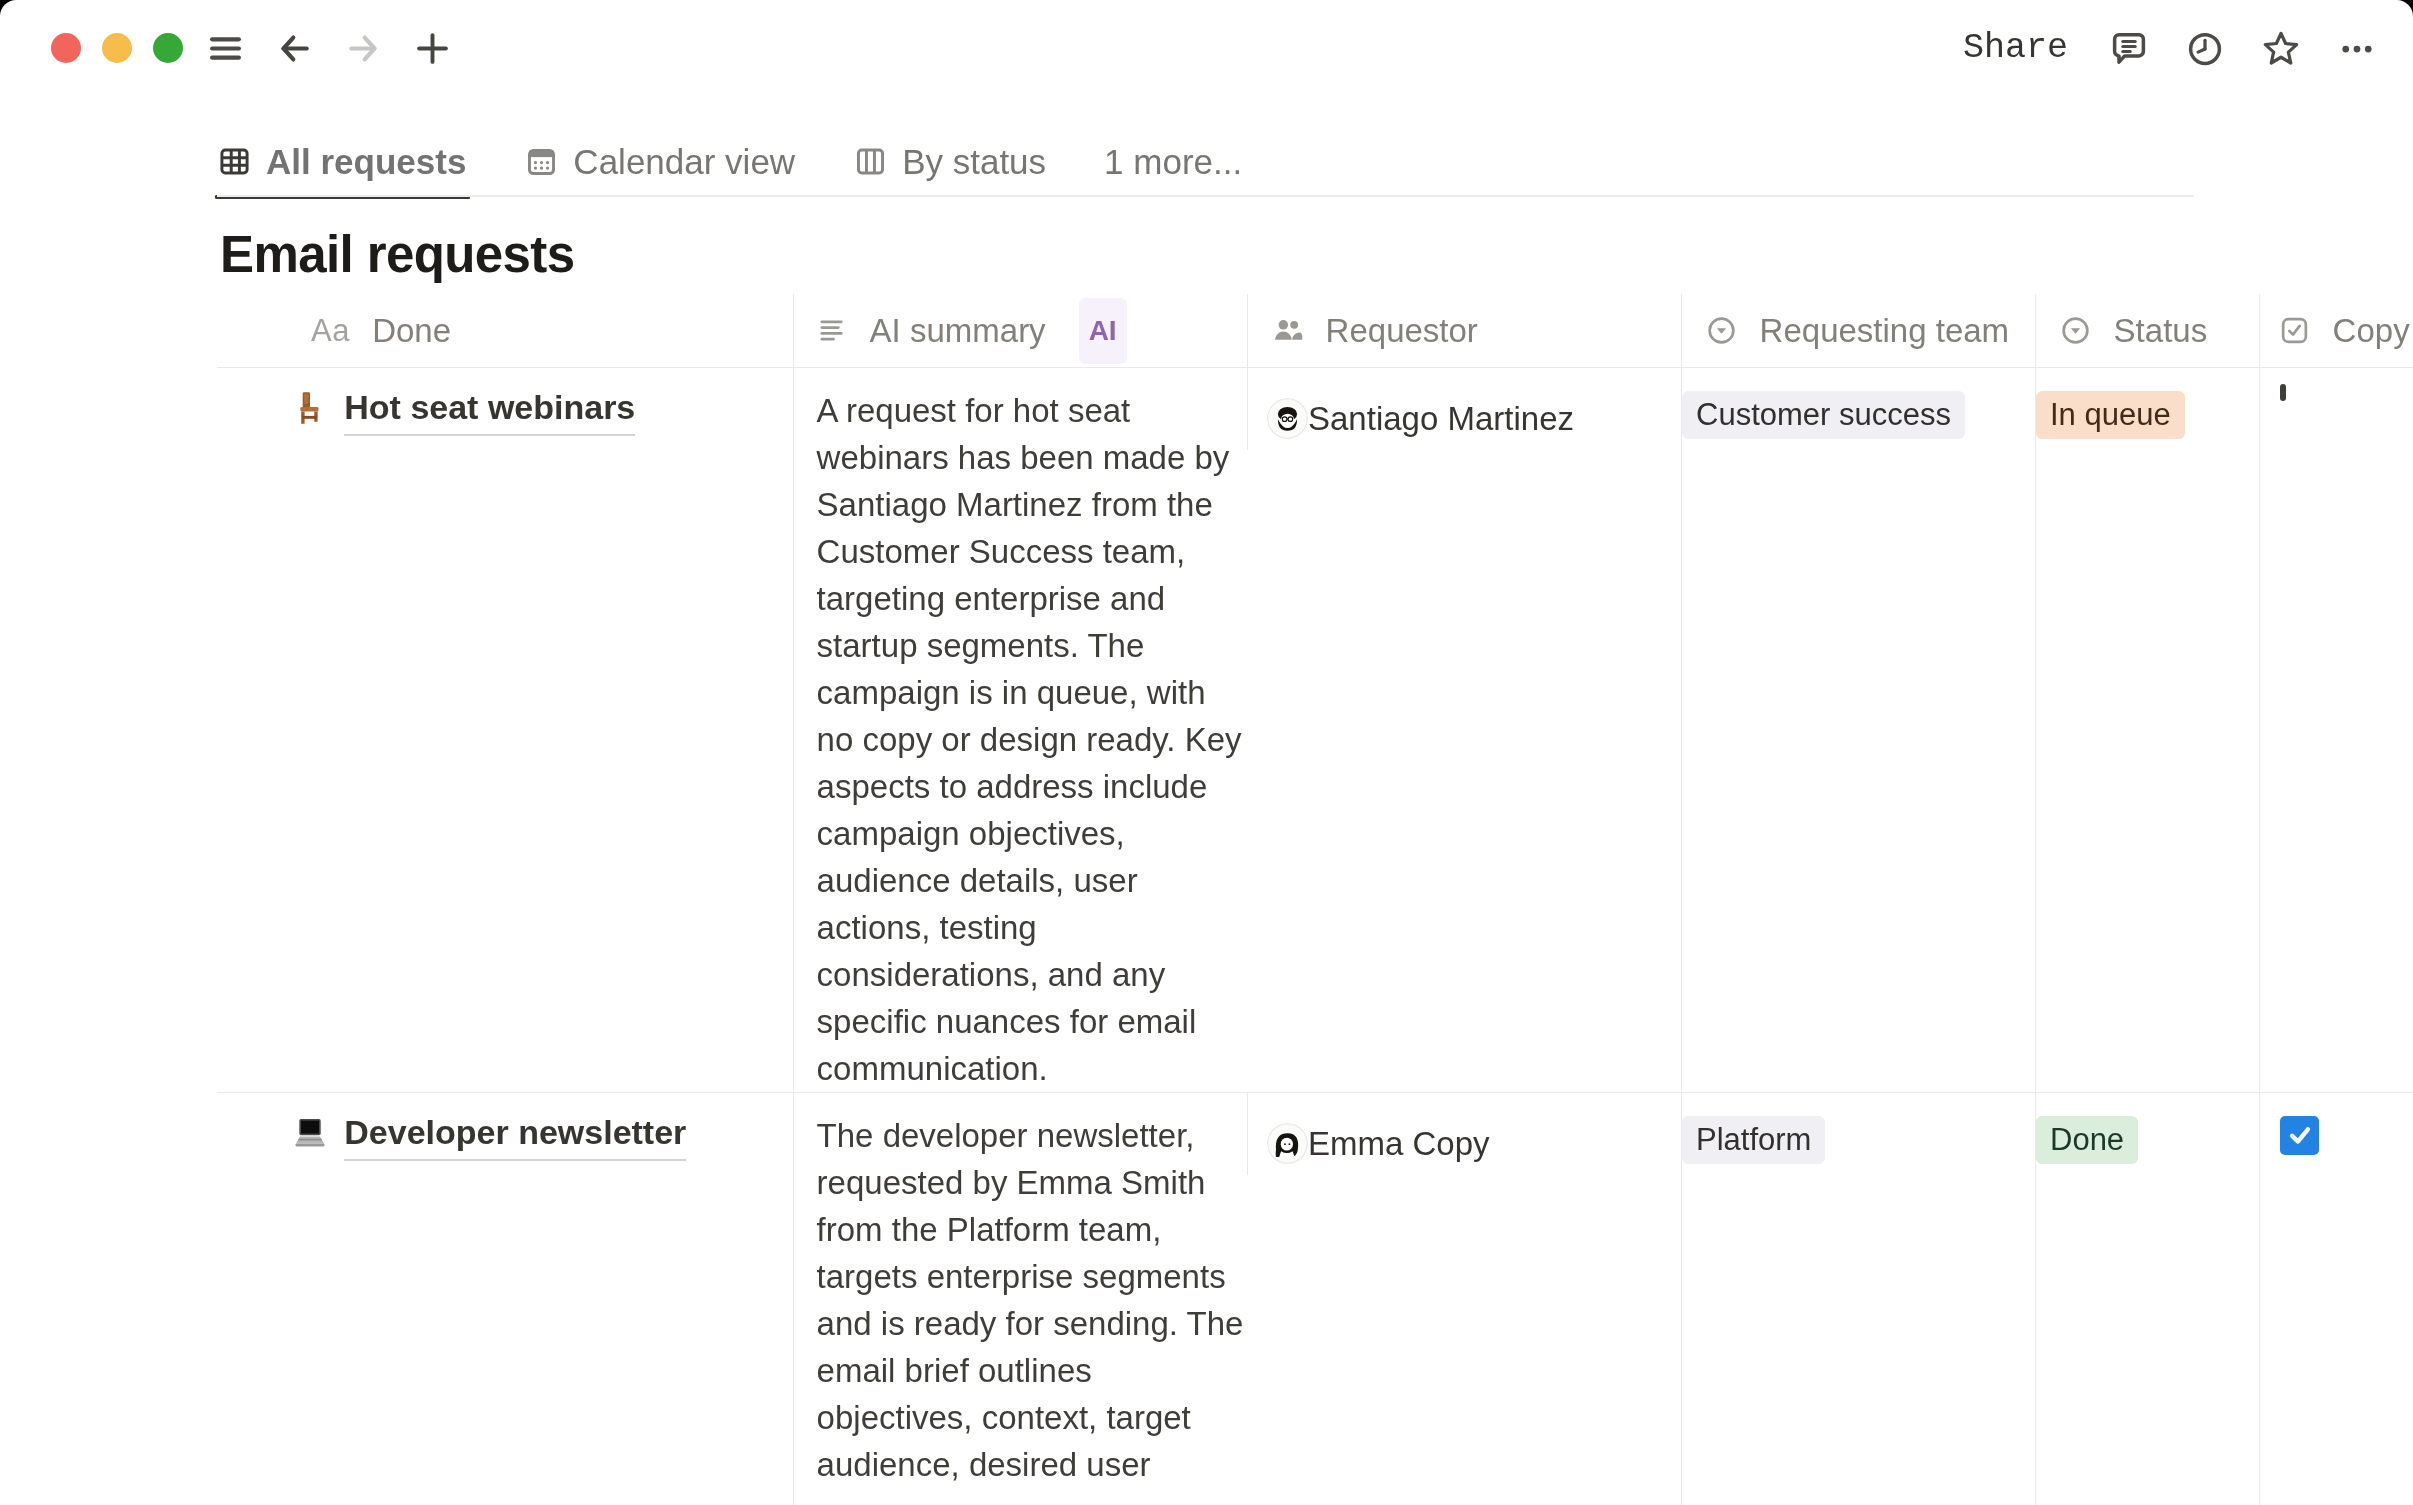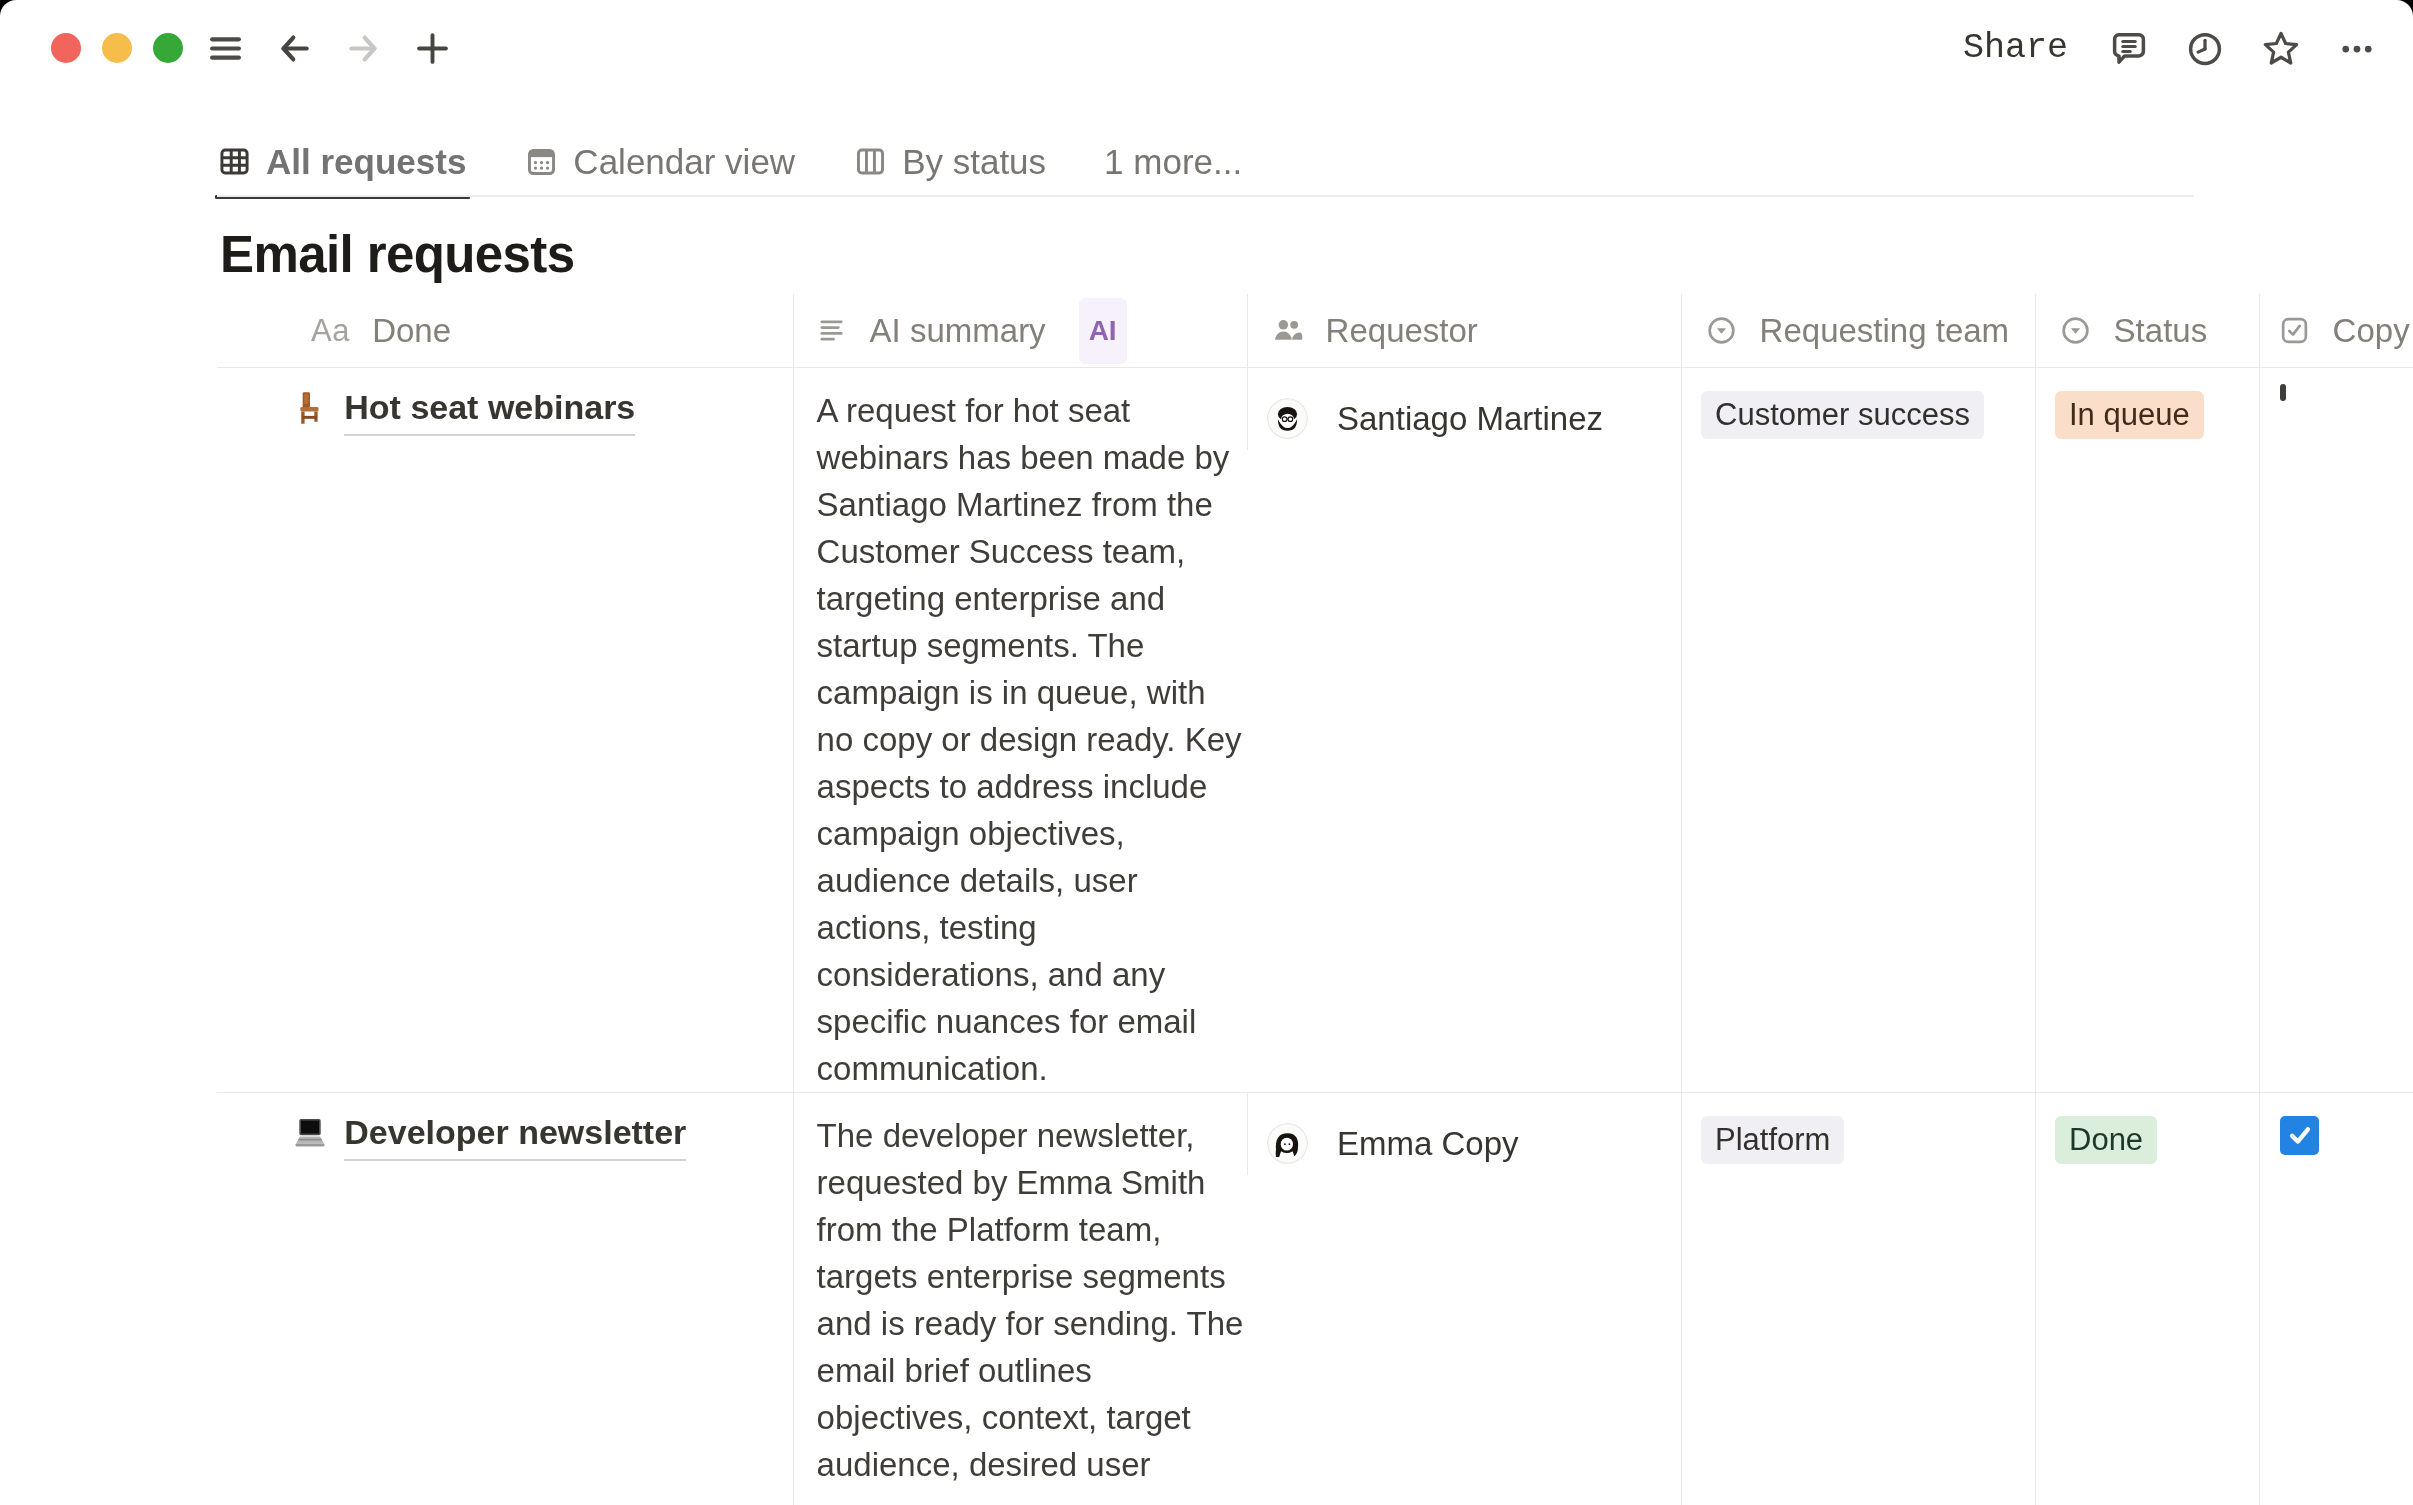--- a/index.html
+++ b/index.html
@@ -50,25 +50,25 @@
   .hicon{display:flex;}
   .ai-badge{font-size:28px;color:#9065b0;background:#f6f1fa;border-radius:6.3px;padding:17px 10px;margin-left:11px;font-weight:600;}
 
   .row{border-bottom:1.3px solid #e9e9e7;}
   .row:last-child{border-bottom:none;flex:1 1 auto;}
   .row .c{padding-top:19px;}
   .cell-email{display:flex;align-items:flex-start;gap:16.3px;padding-left:75px;}
   .pgicon{flex:0 0 auto;margin-top:2.5px;display:flex;}
   .pgtitle{font-size:34px;font-weight:600;color:#37352f;line-height:41px;border-bottom:2.5px solid rgba(55,53,47,0.22);padding-bottom:6px;}
   .cell-ai{padding-left:22.6px;padding-right:1.3px;font-size:33px;line-height:47px;color:#3f3d38;}
-  .cell-req{display:flex;align-items:center;gap:29px;padding-left:19px;height:82px;}
+  .cell-req{display:flex;align-items:center;gap:0;padding-left:19px;height:82px;}
   .avatar{width:41px;height:41px;border-radius:50%;overflow:hidden;flex:0 0 auto;}
   .avatar svg{display:block;}
   .pname{font-size:33px;color:#37352f;}
-  .chip{display:inline-block;font-size:31px;line-height:39px;padding:4.4px 14px;border-radius:6.3px;margin-left:19px;margin-top:3.8px;white-space:nowrap;}
+  .chip{display:inline-block;font-size:31px;line-height:39px;padding:4.4px 14px;border-radius:6.3px;margin-top:3.8px;white-space:nowrap;}
   .chip-gray{background:#f0eff4;color:#32302c;}
   .chip-orange{background:#fadec9;color:#402c1b;}
   .chip-green{background:#dbeddb;color:#1c3829;}
   .cell-copy{padding-left:20px;}
   .checkbox{width:31px;height:31px;border:3.8px solid #3f3e3b;border-radius:3.8px;background:#fff;margin-top:3.8px;}
   .checkbox.checked{width:39px;height:39px;border:none;border-radius:5px;background:#2383e2;display:flex;align-items:center;justify-content:center;}
 </style>
 </head>
 <body>
 

